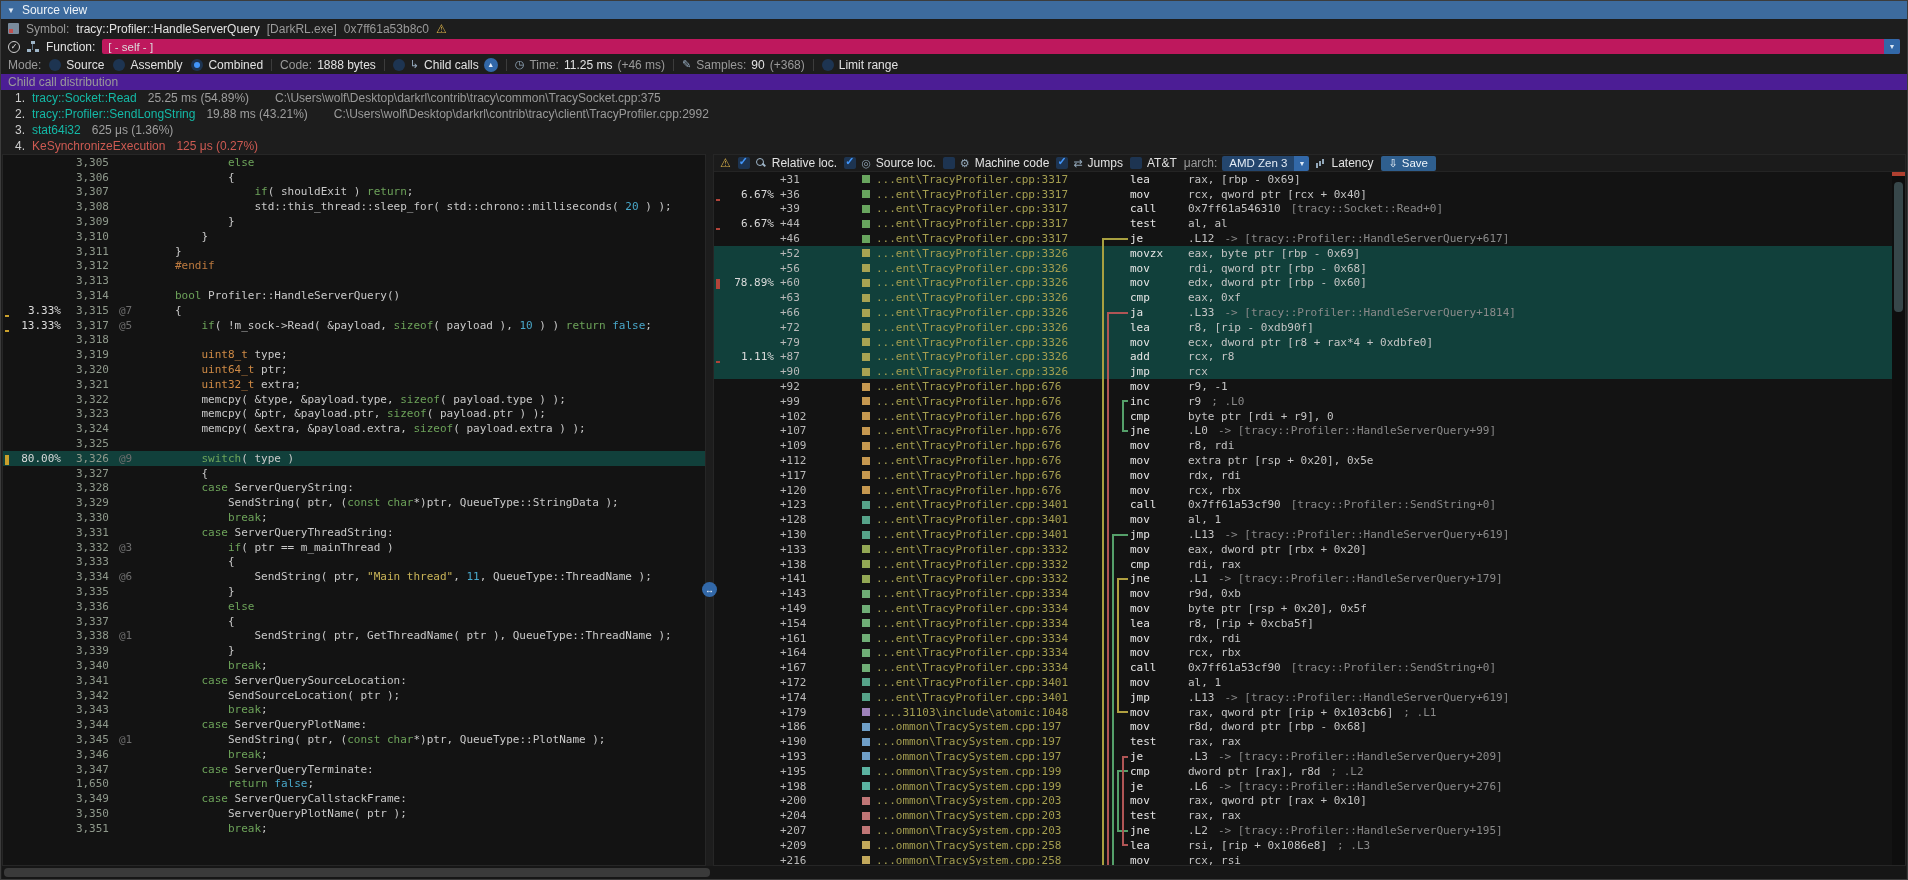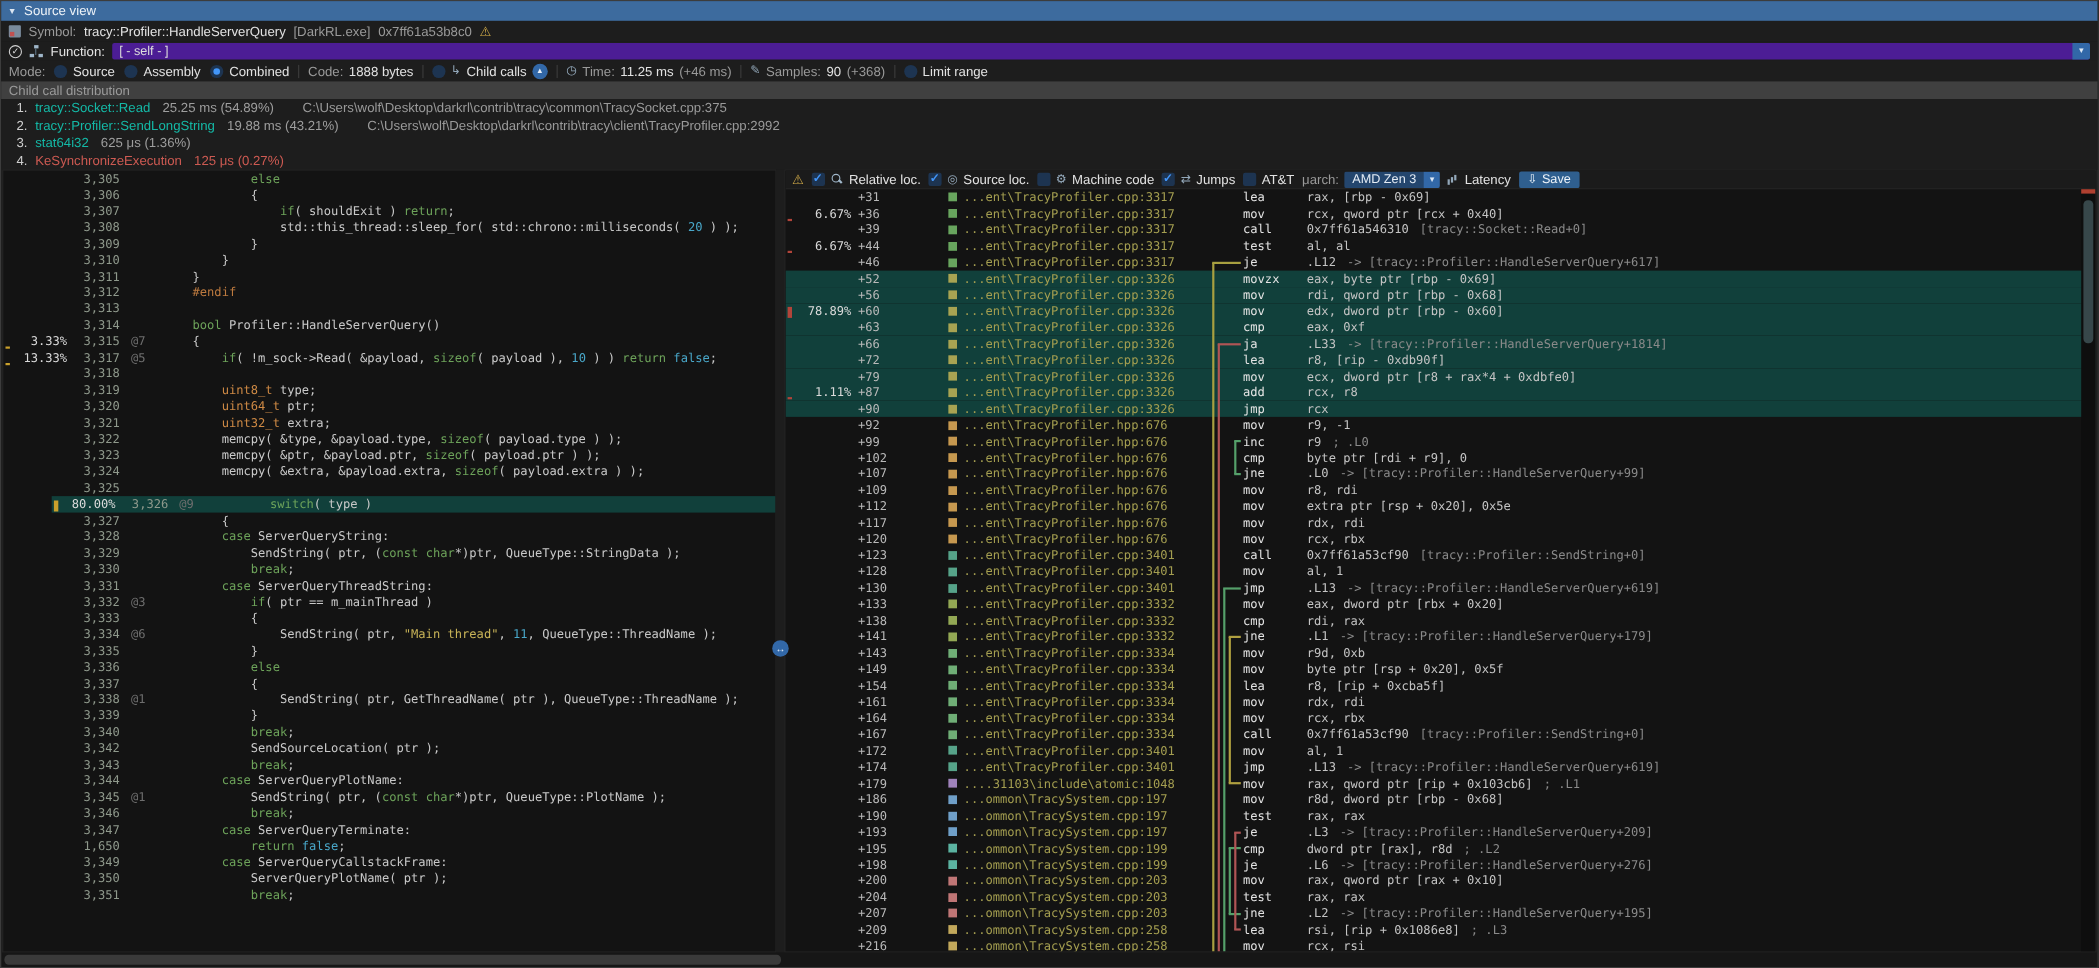--- a/index.html
+++ b/index.html
@@ -24,40 +24,40 @@
   .warn{color:#d9b14a;font-size:12px;line-height:1;}
   .sym-icon{width:11px;height:11px;background:#7a8b9c;position:relative;border-radius:1px;flex:none;}
   .sym-icon::after{content:"";position:absolute;left:1px;bottom:1px;width:4px;height:4px;background:#c05050;}
   .ico-chkcircle{width:12px;height:12px;border:1px solid #cfcfcf;border-radius:50%;
     font-size:8px;line-height:10px;text-align:center;color:#e8e8e8;flex:none;}
   .ico-tree{width:12px;height:12px;position:relative;flex:none;}
   .ico-tree::before{content:"";position:absolute;left:4px;top:0;width:4px;height:3px;background:#9fb6c9;
     box-shadow:-4px 8px 0 #9fb6c9,4px 8px 0 #9fb6c9;}
   .ico-tree::after{content:"";position:absolute;left:5px;top:3px;width:1px;height:6px;background:#5f7486;}
 
-  .combo{flex:1;height:15px;background:#4c1d95;display:flex;align-items:center;position:relative;border-radius:2px;}
+  .combo{flex:1;height:15px;background:#be185d;display:flex;align-items:center;position:relative;border-radius:2px;}
   .combo-text{padding-left:6px;font-size:11.5px;color:#dcdcdc;white-space:nowrap;overflow:hidden;}
   .combo-arrow{position:absolute;right:0;top:0;width:16px;height:100%;background:#3268a8;
     display:flex;align-items:center;justify-content:center;color:#dce8f5;font-size:7px;border-radius:0 2px 2px 0;}
 
   .radio{width:12px;height:12px;border-radius:50%;background:#1d3451;position:relative;display:inline-block;flex:none;}
   .radio.on::after{content:"";position:absolute;inset:3px;border-radius:50%;background:#4296fa;}
   .chk{width:12px;height:12px;background:#1d3451;border-radius:2px;position:relative;display:inline-block;flex:none;}
   .chk.circle{border-radius:50%;}
   .chk.on::after{content:"✓";position:absolute;left:1px;top:-2px;color:#4296fa;font-size:11px;font-weight:bold;}
   .sep{width:1px;height:12px;background:#3c3c3c;flex:none;}
   .mode-options{display:inline-flex;gap:9px;}
   .mode-item{display:inline-flex;align-items:center;gap:5px;}
   .roundbtn{width:14px;height:14px;border-radius:50%;background:#3268a8;color:#e8f0fa;font-size:7px;
     display:inline-flex;align-items:center;justify-content:center;flex:none;}
   .ig{display:inline-flex;align-items:center;gap:5px;}
   .uico{color:#93a8ba;font-size:11px;line-height:1;}
 
   
-  .dist-header{height:16px;line-height:16px;padding-left:7px;color:#9a9a9a;background:#404040;}
+  .dist-header{height:16px;line-height:16px;padding-left:7px;color:#9a9a9a;background:#4c1d95;}
   .dist-list{background:#1d1d1d;}
   .dist-item{height:16px;line-height:16px;padding-left:14px;display:flex;white-space:nowrap;}
   .child-call-index{width:17px;color:#cfcfcf;flex:none;}
   .child-call-name{color:#14b8a6;}
   .child-call-time{color:#9e9e9e;margin-left:11px;}
   .child-call-path{color:#9a9a9a;margin-left:26px;}
   .dist-item.alert .child-call-name,.dist-item.alert .child-call-time{color:#cd5a52;}
 
   
   .panes{display:flex;height:712px;padding:0 1px;}
@@ -84,21 +84,21 @@
   .uarch-combo{display:inline-flex;height:15px;border-radius:2px;overflow:hidden;}
   .uarch-text{background:#24466e;color:#e4ecf5;padding:0 7px;line-height:15px;font-size:11.5px;}
   .uarch-arrow{width:15px;background:#3268a8;color:#dce8f5;font-size:7px;display:flex;align-items:center;justify-content:center;}
   .save-btn{display:inline-flex;align-items:center;gap:4px;height:15px;background:#2f5f8f;color:#eef4fa;
     padding:0 8px;border-radius:2px;font-size:11.5px;}
 
   
   .src-rows{flex:1;overflow:hidden;position:relative;}
   .src-row{position:relative;display:flex;align-items:center;height:14.8px;
     font:11px "DejaVu Sans Mono",monospace;white-space:pre;color:#c9c9c9;}
-  .src-row.sel{background:#11403b;margin-left:44px;}
+  .src-row.sel{background:#11403b;}
   .s-pct{width:50px;margin-left:8px;text-align:right;color:#dadada;flex:none;}
   .s-num{width:46px;margin-left:2px;text-align:right;color:#8f998c;flex:none;}
   .s-ann{width:24px;margin-left:10px;color:#6e6e6e;flex:none;}
   .s-code{margin-left:32px;flex:none;}
   .pctbar{position:absolute;left:2px;bottom:1px;width:4px;}
   .pctbar.src{background:#c9a02c;}
   .pctbar.asmb{background:#b2443a;}
   .tk-kw{color:#6da35a;}
   .tk-type{color:#cf8a45;}
   .tk-num{color:#49a7c9;}
@@ -268,20 +268,21 @@
           <div class="src-row"><span class="s-pct"></span><span class="s-num">3,331</span><span class="s-ann"></span><span class="s-code">    <span class="tk-kw">case</span> ServerQueryThreadString:</span></div>
           <div class="src-row"><span class="s-pct"></span><span class="s-num">3,332</span><span class="s-ann">@3</span><span class="s-code">        <span class="tk-kw">if</span>( ptr == m_mainThread )</span></div>
           <div class="src-row"><span class="s-pct"></span><span class="s-num">3,333</span><span class="s-ann"></span><span class="s-code">        {</span></div>
           <div class="src-row"><span class="s-pct"></span><span class="s-num">3,334</span><span class="s-ann">@6</span><span class="s-code">            SendString( ptr, <span class="tk-str">"Main thread"</span>, <span class="tk-num">11</span>, QueueType::ThreadName );</span></div>
           <div class="src-row"><span class="s-pct"></span><span class="s-num">3,335</span><span class="s-ann"></span><span class="s-code">        }</span></div>
           <div class="src-row"><span class="s-pct"></span><span class="s-num">3,336</span><span class="s-ann"></span><span class="s-code">        <span class="tk-kw">else</span></span></div>
           <div class="src-row"><span class="s-pct"></span><span class="s-num">3,337</span><span class="s-ann"></span><span class="s-code">        {</span></div>
           <div class="src-row"><span class="s-pct"></span><span class="s-num">3,338</span><span class="s-ann">@1</span><span class="s-code">            SendString( ptr, GetThreadName( ptr ), QueueType::ThreadName );</span></div>
           <div class="src-row"><span class="s-pct"></span><span class="s-num">3,339</span><span class="s-ann"></span><span class="s-code">        }</span></div>
           <div class="src-row"><span class="s-pct"></span><span class="s-num">3,340</span><span class="s-ann"></span><span class="s-code">        <span class="tk-kw">break</span>;</span></div>
+          <div class="src-row"><span class="s-pct"></span><span class="s-num">3,341</span><span class="s-ann"></span><span class="s-code">    <span class="tk-kw">case</span> ServerQuerySourceLocation:</span></div>
           <div class="src-row"><span class="s-pct"></span><span class="s-num">3,342</span><span class="s-ann"></span><span class="s-code">        SendSourceLocation( ptr );</span></div>
           <div class="src-row"><span class="s-pct"></span><span class="s-num">3,343</span><span class="s-ann"></span><span class="s-code">        <span class="tk-kw">break</span>;</span></div>
           <div class="src-row"><span class="s-pct"></span><span class="s-num">3,344</span><span class="s-ann"></span><span class="s-code">    <span class="tk-kw">case</span> ServerQueryPlotName:</span></div>
           <div class="src-row"><span class="s-pct"></span><span class="s-num">3,345</span><span class="s-ann">@1</span><span class="s-code">        SendString( ptr, (<span class="tk-kw">const</span> <span class="tk-kw">char</span>*)ptr, QueueType::PlotName );</span></div>
           <div class="src-row"><span class="s-pct"></span><span class="s-num">3,346</span><span class="s-ann"></span><span class="s-code">        <span class="tk-kw">break</span>;</span></div>
           <div class="src-row"><span class="s-pct"></span><span class="s-num">3,347</span><span class="s-ann"></span><span class="s-code">    <span class="tk-kw">case</span> ServerQueryTerminate:</span></div>
           <div class="src-row"><span class="s-pct"></span><span class="s-num">1,650</span><span class="s-ann"></span><span class="s-code">        <span class="tk-kw">return</span> <span class="tk-val">false</span>;</span></div>
           <div class="src-row"><span class="s-pct"></span><span class="s-num">3,349</span><span class="s-ann"></span><span class="s-code">    <span class="tk-kw">case</span> ServerQueryCallstackFrame:</span></div>
           <div class="src-row"><span class="s-pct"></span><span class="s-num">3,350</span><span class="s-ann"></span><span class="s-code">        ServerQueryPlotName( ptr );</span></div>
           <div class="src-row"><span class="s-pct"></span><span class="s-num">3,351</span><span class="s-ann"></span><span class="s-code">        <span class="tk-kw">break</span>;</span></div>

